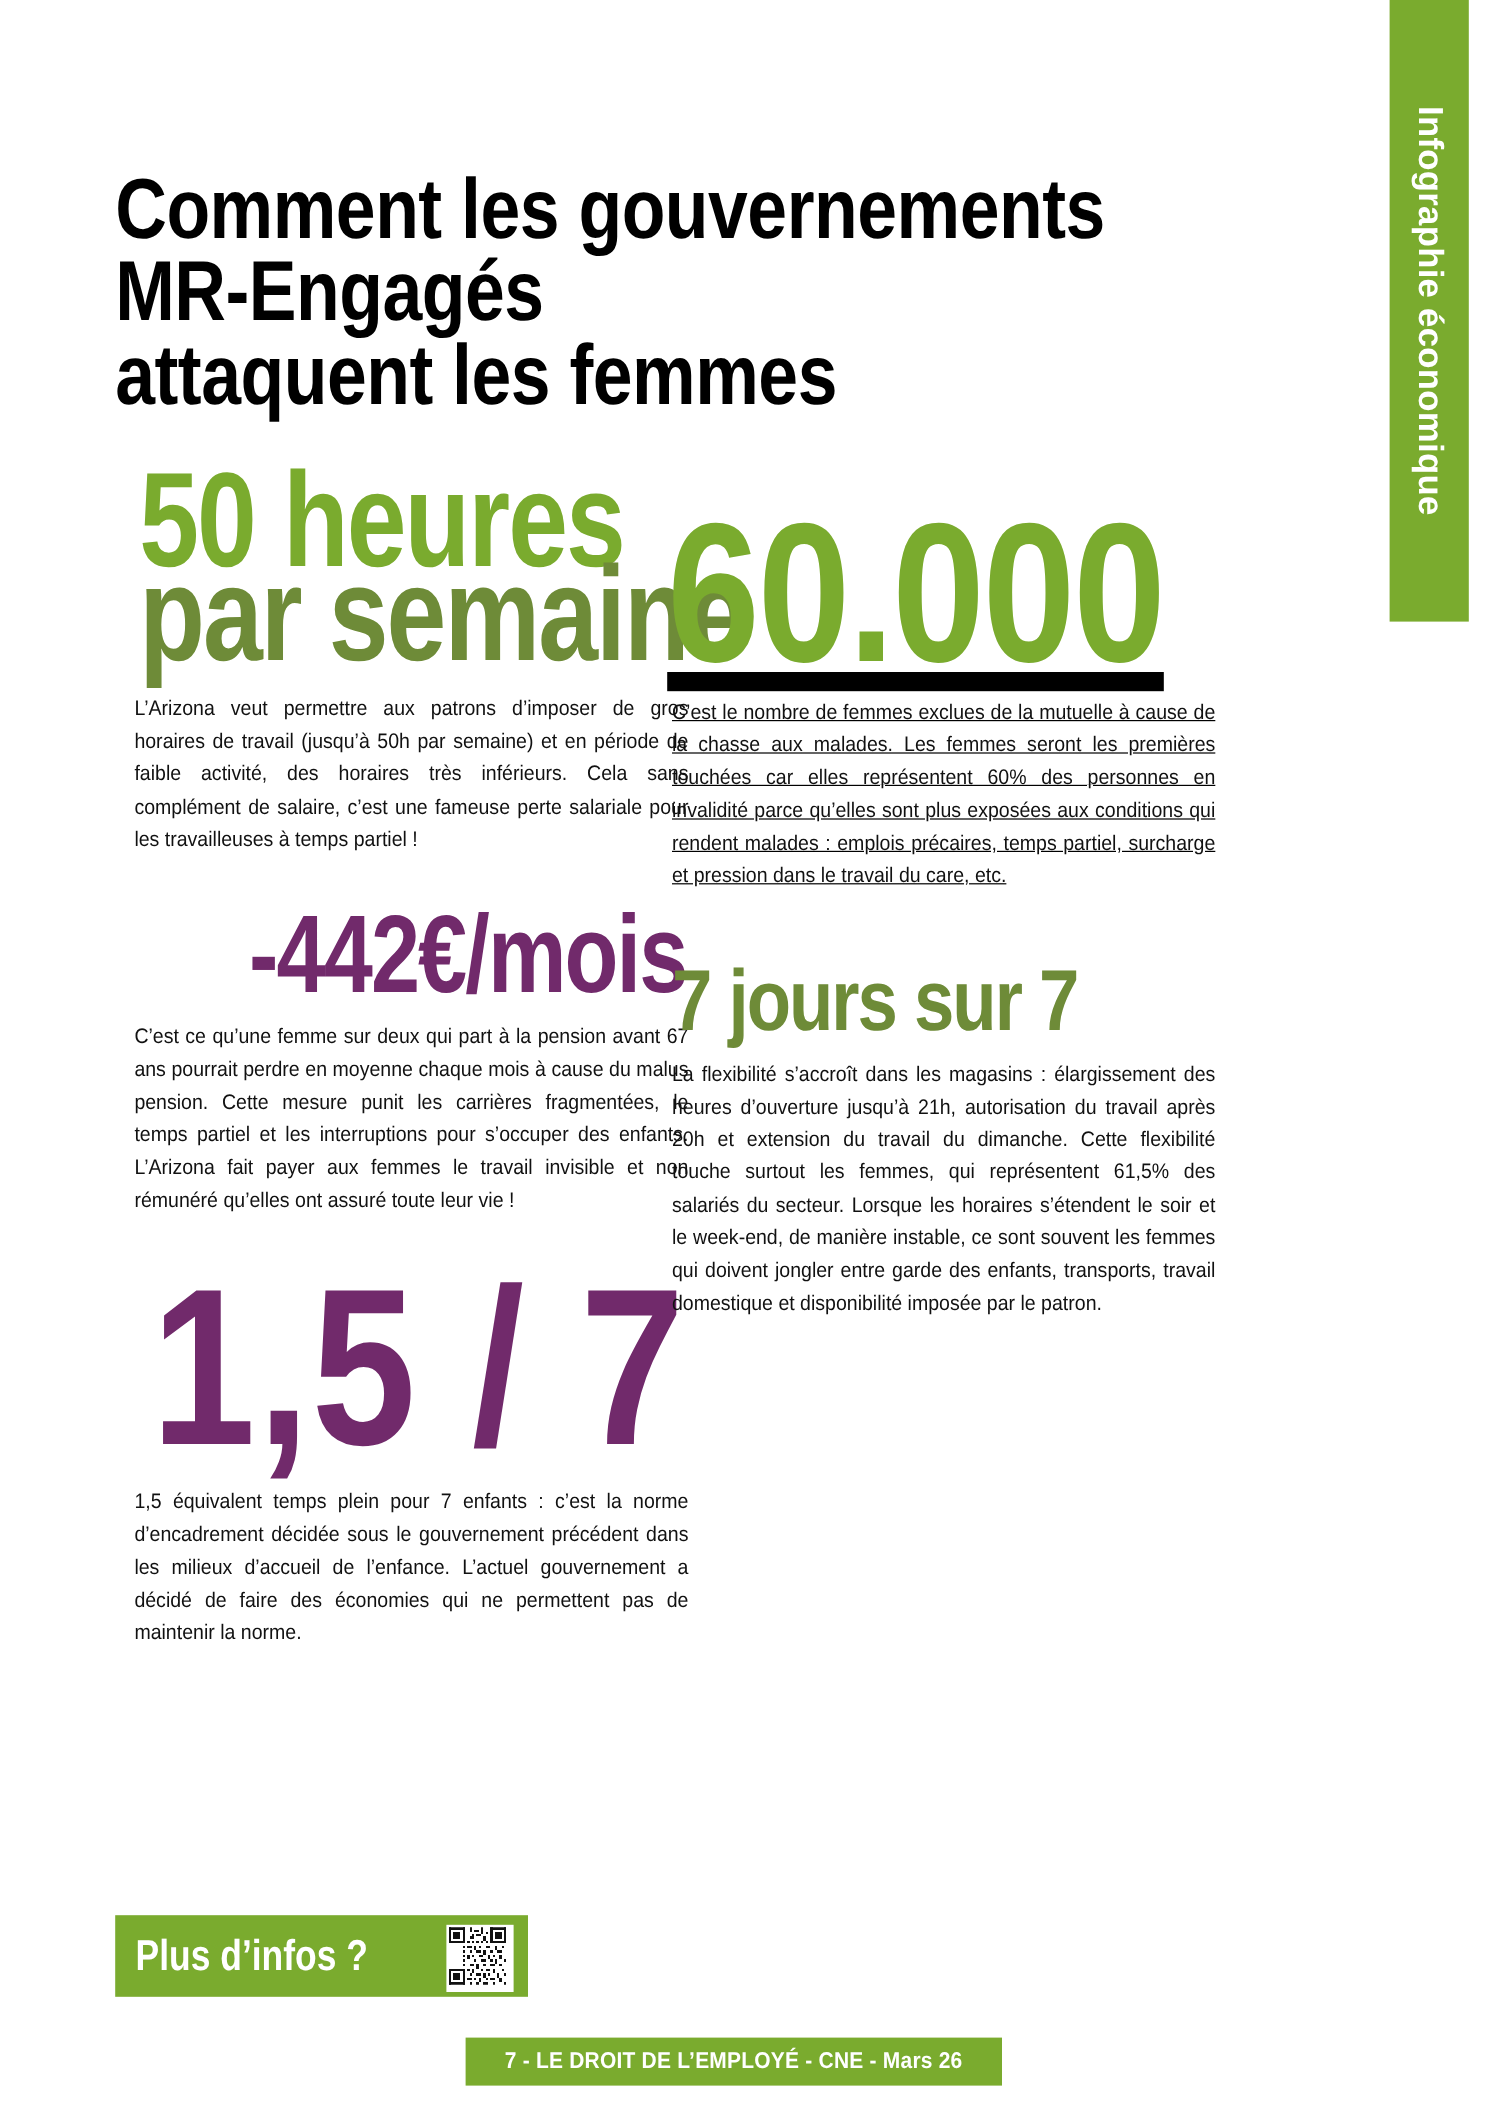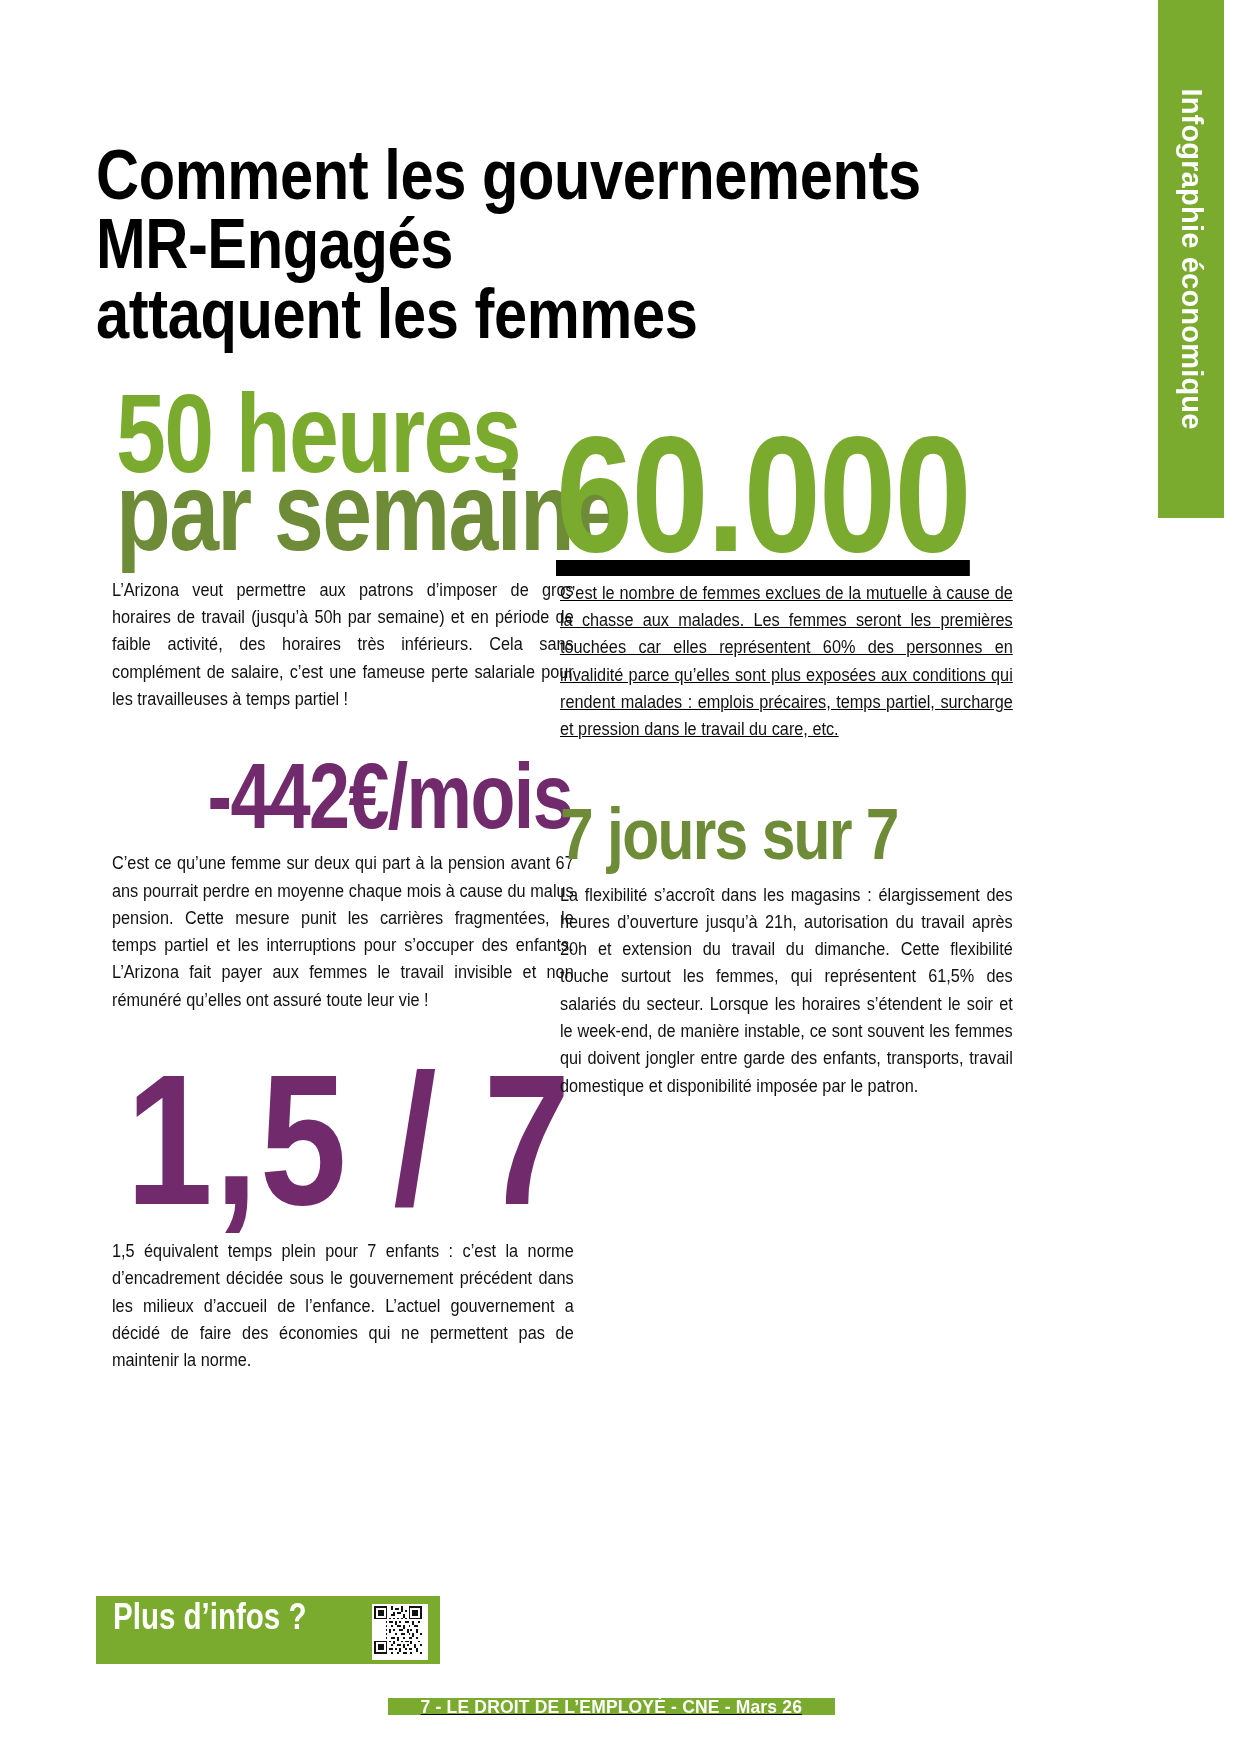--- a/index.html
+++ b/index.html
@@ -139,21 +139,21 @@
 
   
   .plus-bar {
     position: absolute;
     left: 96px;
     top: 1596px;
     width: 344px;
     height: 68px;
     background: #7AAB2E;
     display: flex;
-    align-items: flex-start;
+    align-items: center;
   }
   .plus-label {
     color: #ffffff;
     font-family: "Liberation Sans Narrow", "Liberation Sans", sans-serif;
     font-weight: bold;
     font-size: 36px;
     margin-left: 17px;
     transform: scaleX(0.82);
     transform-origin: left center;
     white-space: nowrap;
@@ -167,26 +167,25 @@
     background: #ffffff;
     padding: 2px;
   }
   .qr svg { display: block; }
 
   
   .footer {
     position: absolute;
     left: 388px;
     top: 1698px;
-    height: 17px;
+    height: 40px;
     background: #7AAB2E;
     display: flex;
     align-items: center;
     padding: 0 16px;
-    text-decoration: underline;
   }
   .footer-text {
     color: #ffffff;
     font-family: "Liberation Sans Narrow", "Liberation Sans", sans-serif;
     font-weight: bold;
     font-size: 19px;
     letter-spacing: 0.2px;
     white-space: nowrap;
     transform: scaleX(0.92);
   }

